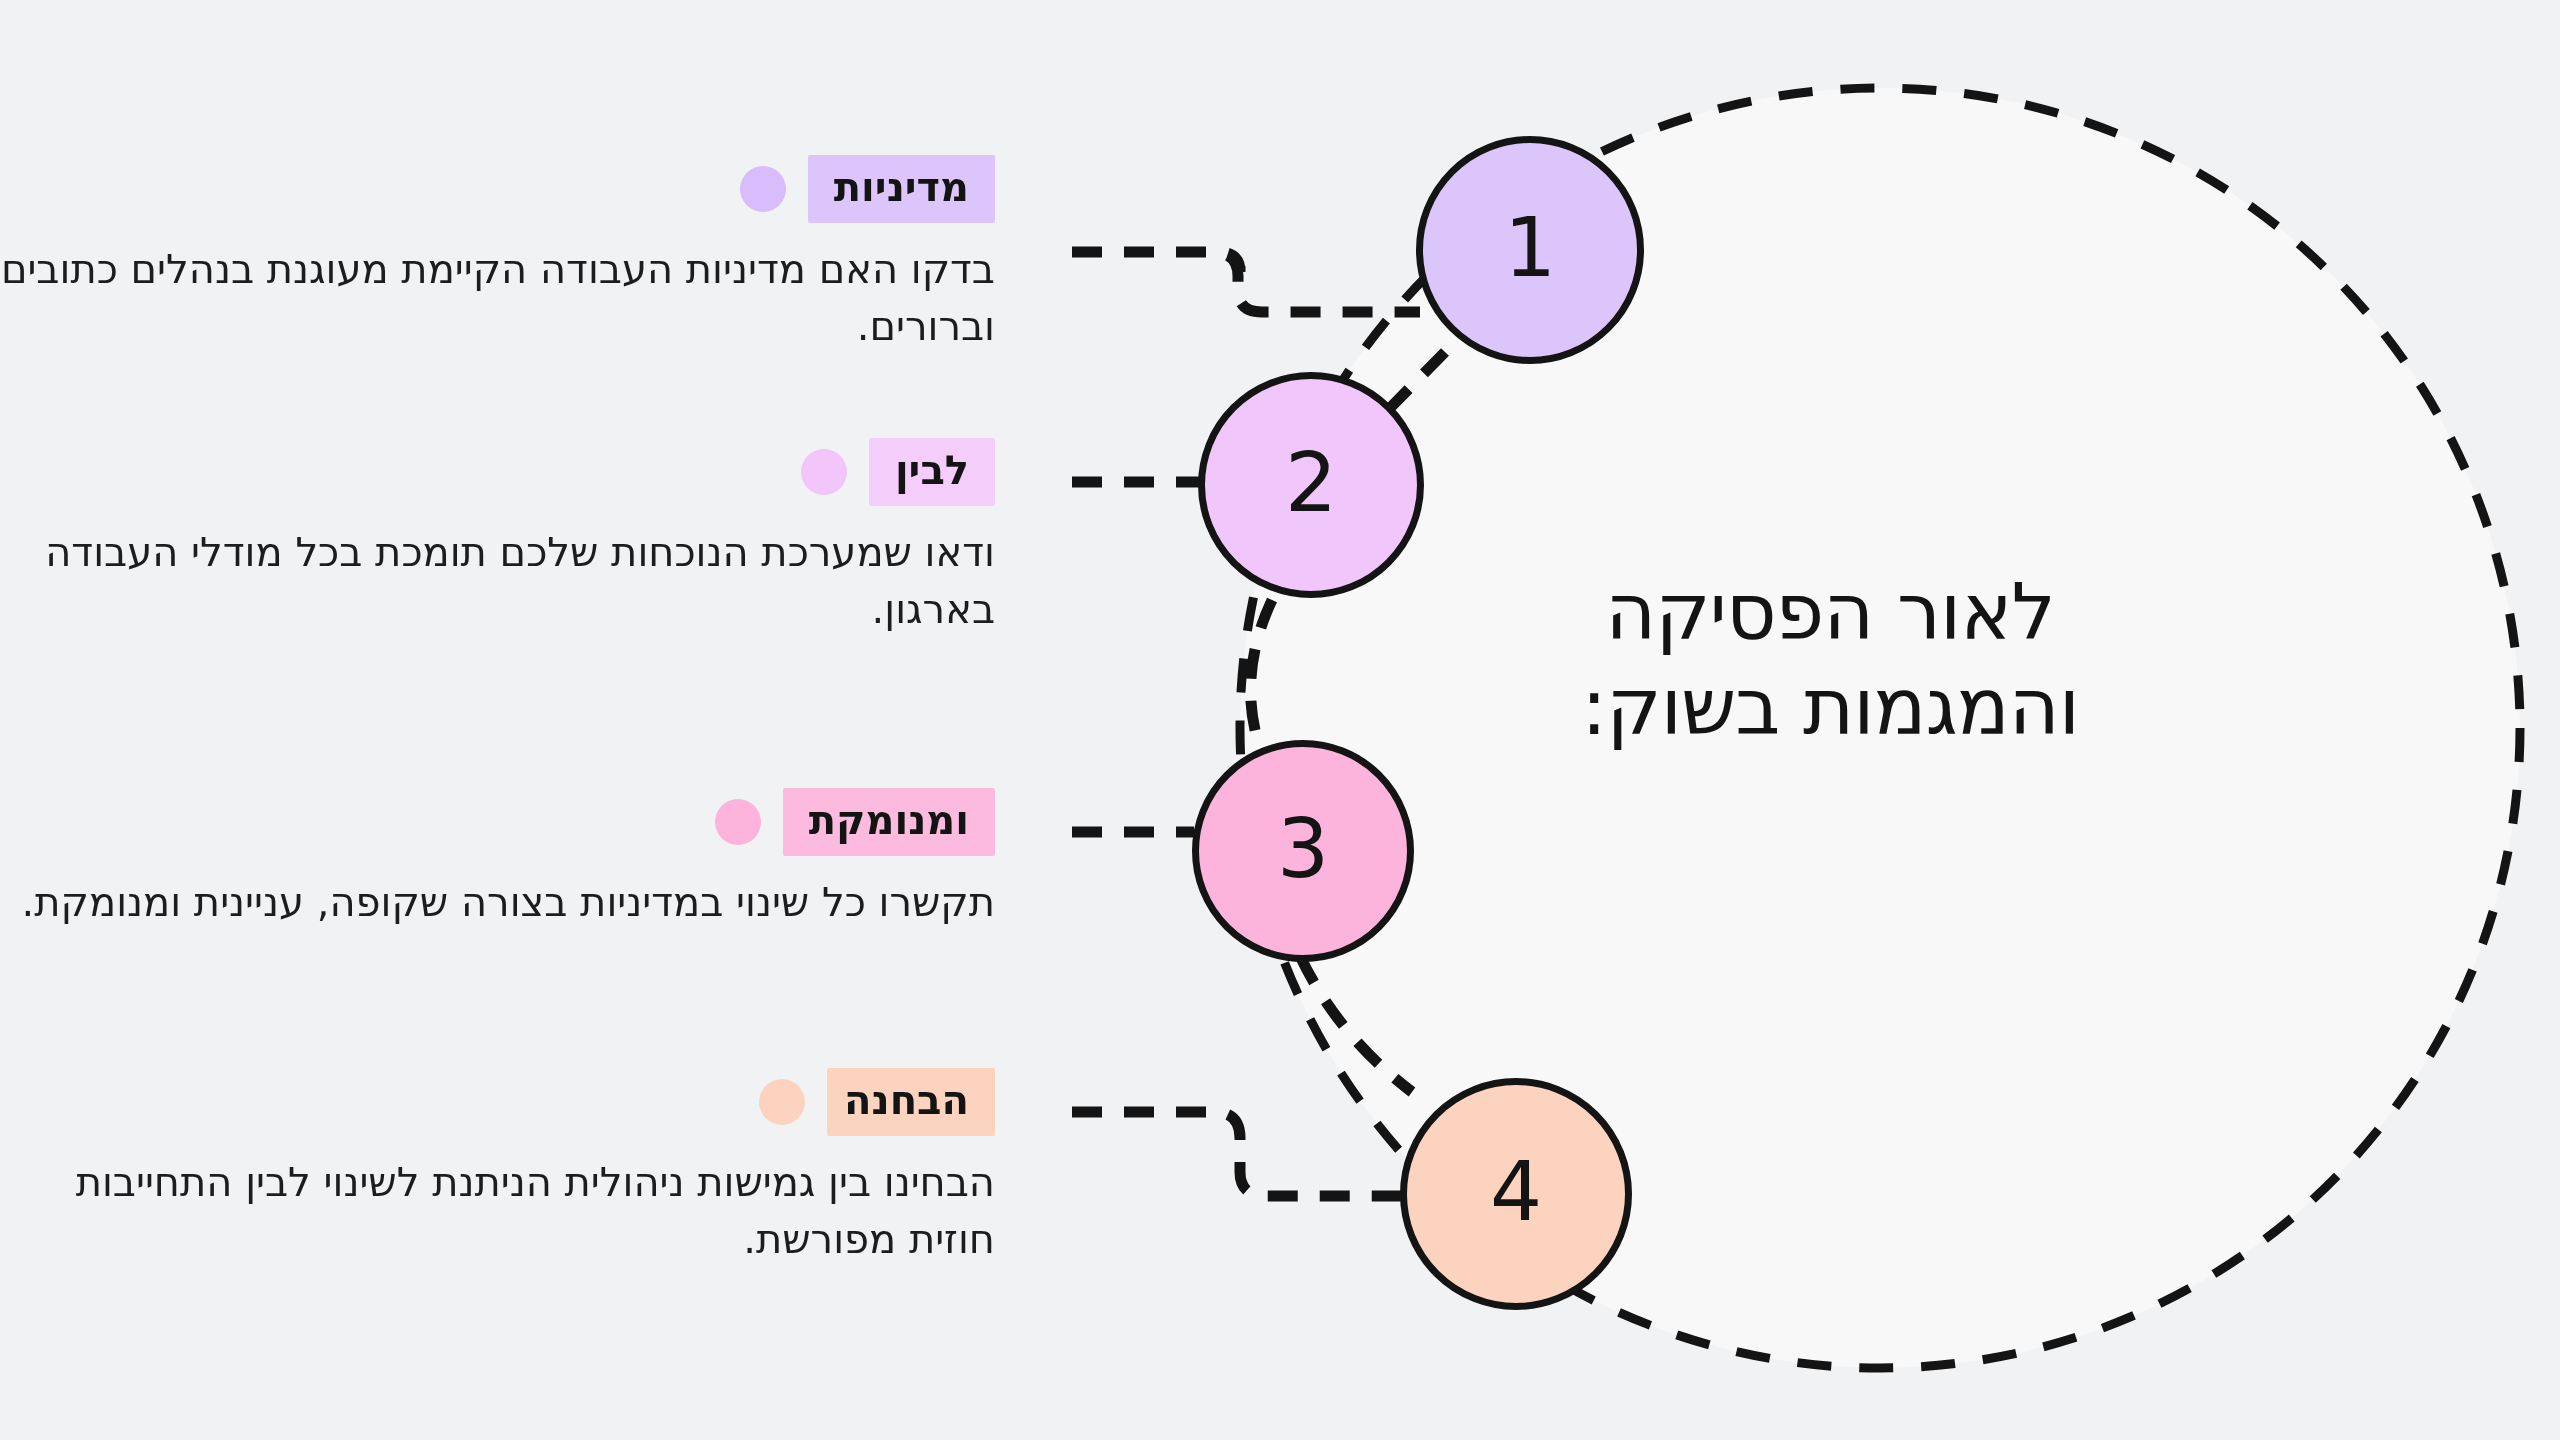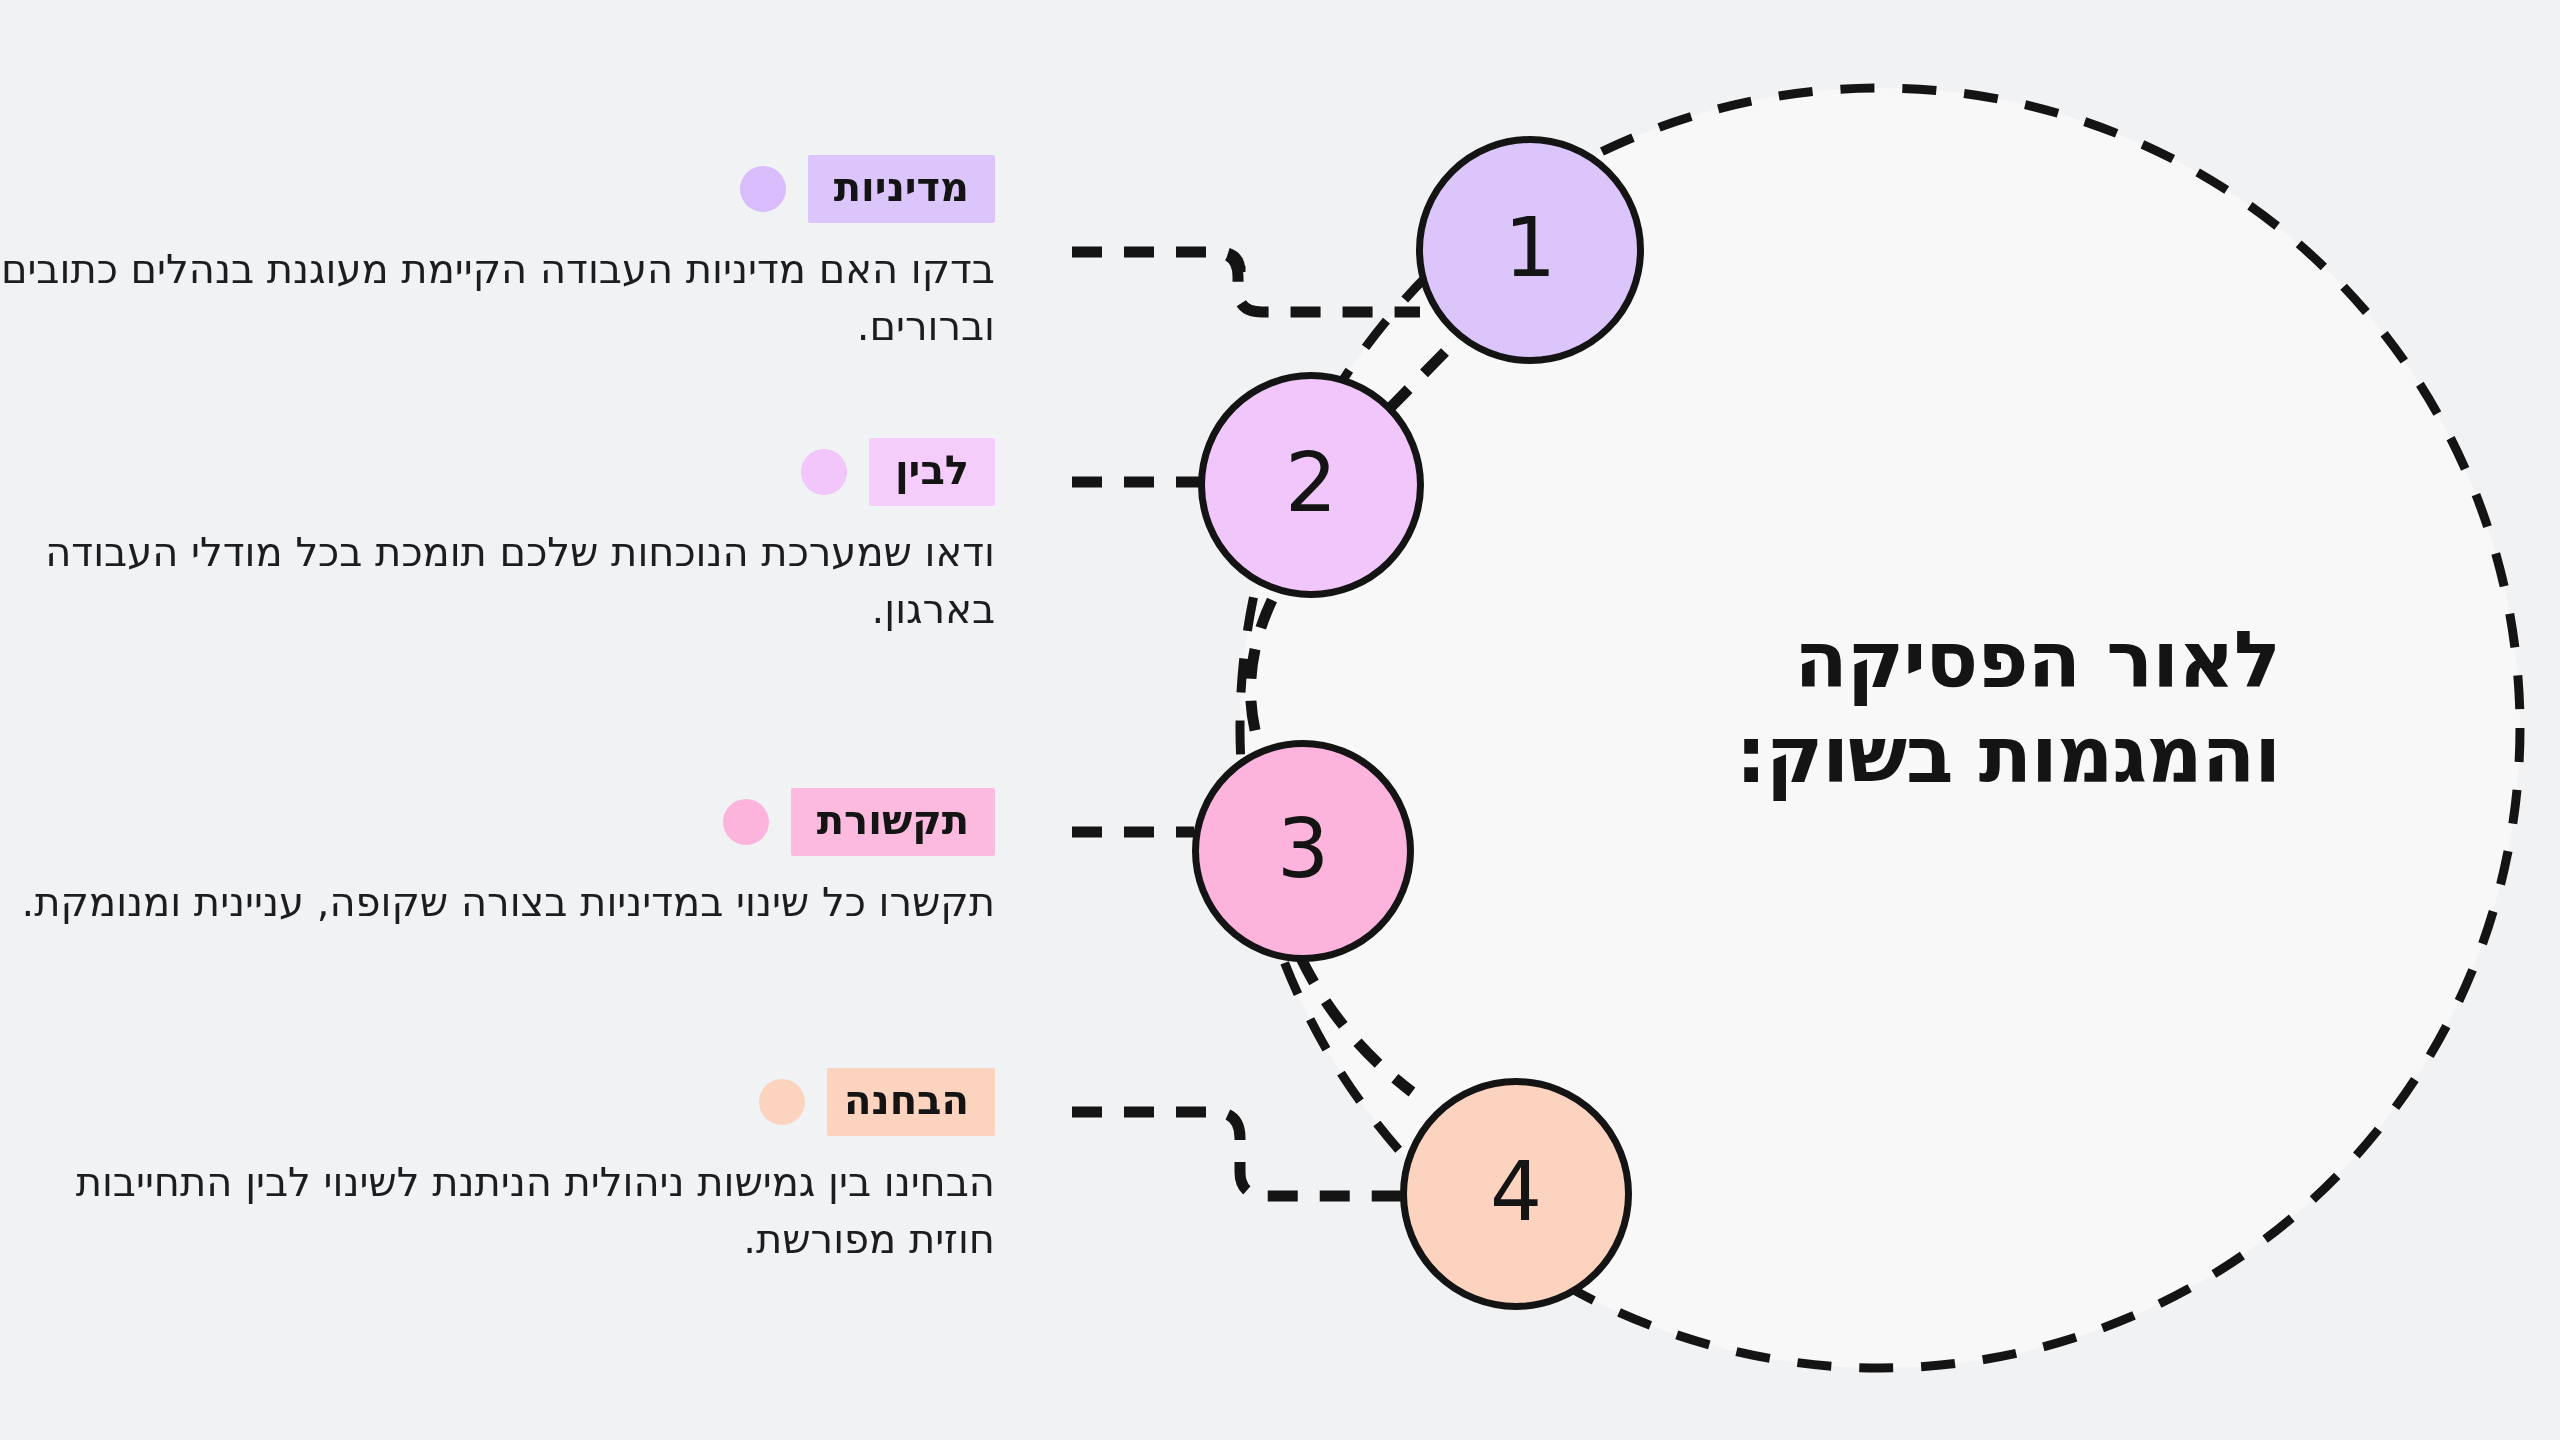--- a/index.html
+++ b/index.html
@@ -27,26 +27,26 @@
     top: 0;
     width: 2560px;
     height: 1440px;
     pointer-events: none;
   }
 
   
   .hero-title {
     position: absolute;
     left: 1380px;
-    top: 613px;
+    top: 565px;
     width: 900px;
-    text-align: right;
+    text-align: center;
     direction: rtl;
     font-size: 78px;
-    font-weight: 700;
+    font-weight: 400;
     line-height: 1.22;
     letter-spacing: -1px;
     color: #141414;
     white-space: pre-line;
   }
 
   
   .node {
     position: absolute;
     border: 7px solid #141414;
@@ -181,21 +181,21 @@
   <div class="row row-2">
     <div class="row-head">
       <div class="pill" style="background-color: rgb(245, 205, 251);">לבין</div>
       <div class="dot" style="background-color: rgb(242, 197, 251);"></div>
     </div>
     <div class="row-body">ודאו שמערכת הנוכחות שלכם תומכת בכל מודלי העבודה בארגון.</div>
   </div>
 
   <div class="row row-3">
     <div class="row-head">
-      <div class="pill" style="background-color: rgb(252, 186, 223);">תקשורת</div>
+      <div class="pill" style="background-color: rgb(252, 186, 223);">ומנומקת</div>
       <div class="dot" style="background-color: rgb(252, 180, 221);"></div>
     </div>
     <div class="row-body">תקשרו כל שינוי במדיניות בצורה שקופה, עניינית ומנומקת.</div>
   </div>
 
   <div class="row row-4">
     <div class="row-head">
       <div class="pill" style="background-color: rgb(251, 211, 191); padding-left: 17px;">הבחנה</div>
       <div class="dot" style="background-color: rgb(251, 211, 191);"></div>
     </div>

